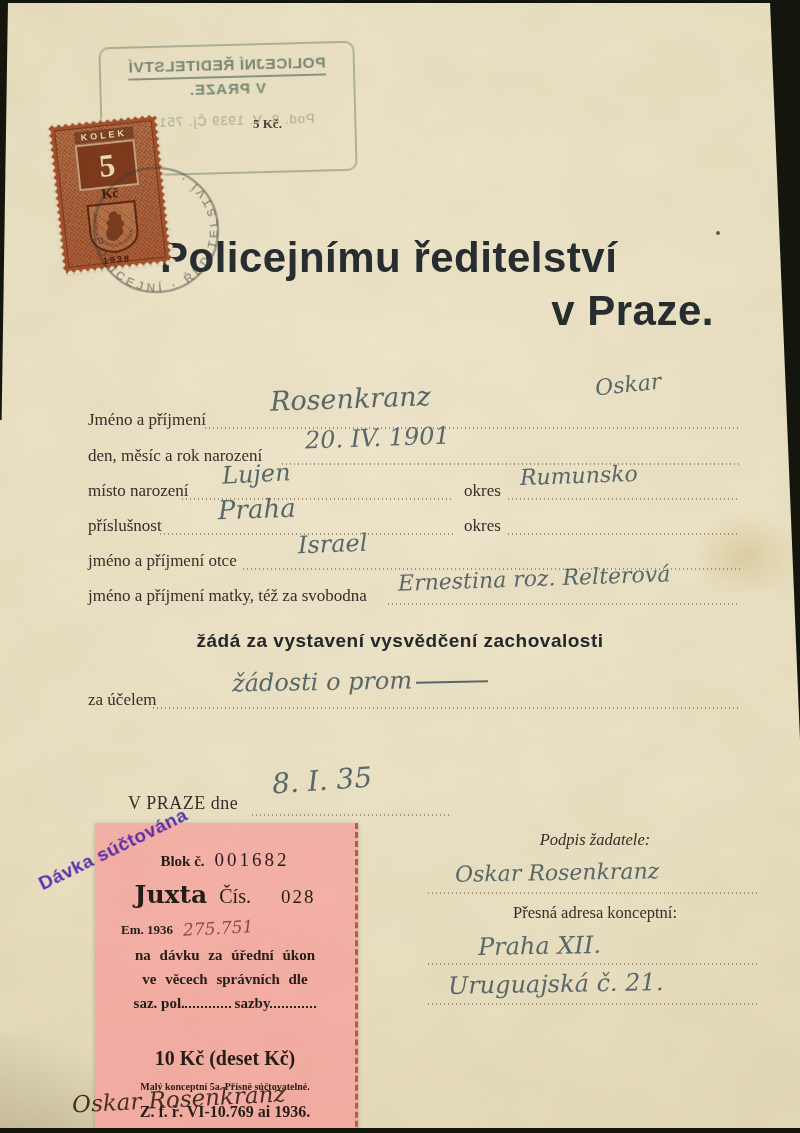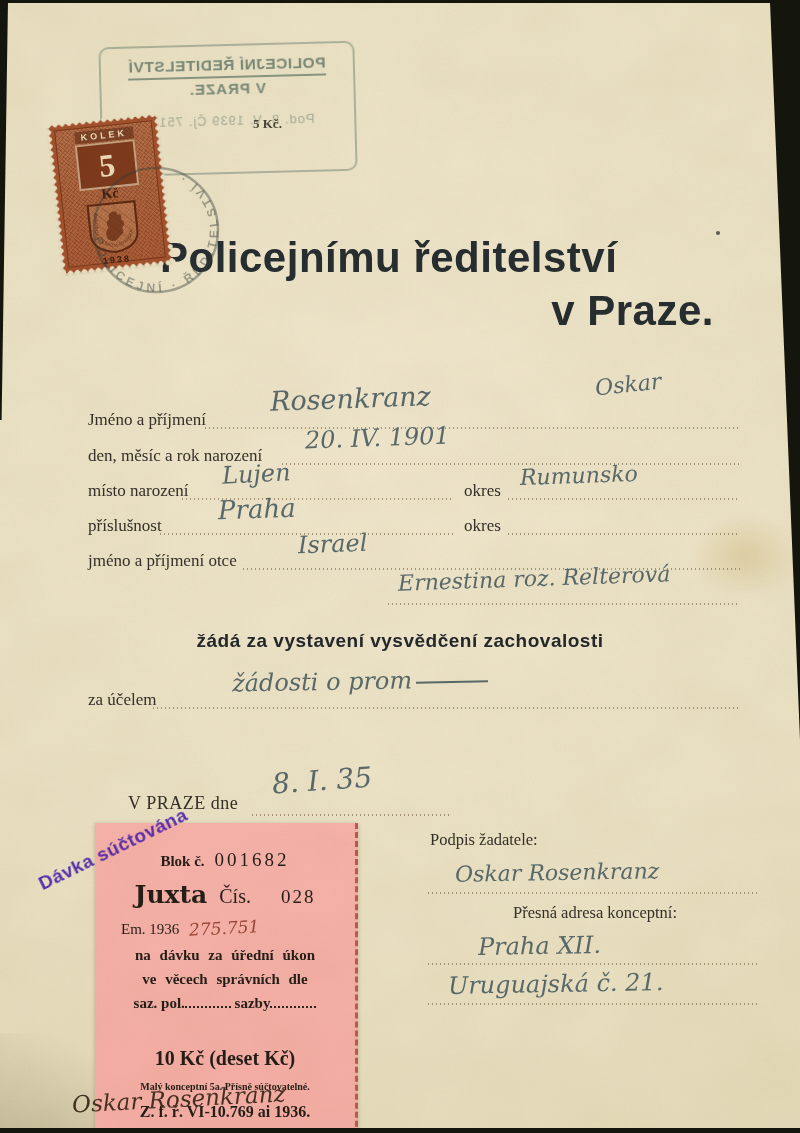--- a/index.html
+++ b/index.html
@@ -131,56 +131,57 @@
   <div class="abs serif z10" style="left:88px;top:516px;font-size:17px;">příslušnost</div>
   <div class="abs dotline z10" style="left:160px;top:533px;width:294px;"></div>
   <div class="abs hand z10" style="left:218px;top:494px;font-size:26px;transform:rotate(-2deg);">Praha</div>
   <div class="abs serif z10" style="left:464px;top:516px;font-size:17px;">okres</div>
   <div class="abs dotline z10" style="left:508px;top:533px;width:232px;"></div>
 
   <div class="abs serif z10" style="left:88px;top:551px;font-size:17px;">jméno a příjmení otce</div>
   <div class="abs dotline z10" style="left:243px;top:568px;width:497px;"></div>
   <div class="abs hand z10" style="left:298px;top:530px;font-size:24px;transform:rotate(-2deg);">Israel</div>
 
+  <div class="abs serif z10" style="left:88px;top:586px;font-size:17px;">jméno a příjmení matky, též za svobodna</div>
   <div class="abs dotline z10" style="left:388px;top:603px;width:352px;"></div>
   <div class="abs hand z10" style="left:398px;top:566px;font-size:22px;transform:rotate(-2deg);">Ernestina roz. Relterová</div>
 
   <div class="abs sans z10" style="left:0;width:800px;top:630px;text-align:center;font-weight:bold;font-size:19px;color:#23282b;letter-spacing:.5px;">žádá za vystavení vysvědčení zachovalosti</div>
 
   <div class="abs serif z10" style="left:88px;top:690px;font-size:17px;">za účelem</div>
   <div class="abs dotline z10" style="left:153px;top:707px;width:587px;"></div>
   <div class="abs z10" style="left:232px;top:668px;">
     <span class="hand" style="font-size:24px;display:inline-block;transform:rotate(-1deg);">žádosti o prom</span><span style="display:inline-block;width:72px;height:2px;background:#5a6a6c;transform:translateY(-7px) rotate(-1deg);margin-left:4px;"></span>
   </div>
 
   <div class="abs serif z10" style="left:128px;top:793px;font-size:18px;letter-spacing:.5px;">V PRAZE dne</div>
   <div class="abs dotline z10" style="left:252px;top:814px;width:198px;"></div>
   <div class="abs hand z10" style="left:272px;top:764px;font-size:28px;transform:rotate(-4deg);">8. I. 35</div>
 
-  <div class="abs serif z10" style="left:430px;top:830px;width:330px;font-size:16.5px;">Podpis žadatele:</div>
+  <div class="abs serif z10" style="left:430px;top:830px;width:330px;text-align:center;font-size:16.5px;font-style:italic;">Podpis žadatele:</div>
   <div class="abs hand z10" style="left:455px;top:860px;font-size:22px;transform:rotate(-1deg);">Oskar Rosenkranz</div>
   <div class="abs dotline z10" style="left:428px;top:892px;width:332px;"></div>
   <div class="abs serif z10" style="left:430px;top:903px;width:330px;text-align:center;font-size:16.5px;">Přesná adresa konceptní:</div>
   <div class="abs hand z10" style="left:478px;top:932px;font-size:24px;transform:rotate(-1deg);">Praha XII.</div>
   <div class="abs dotline z10" style="left:428px;top:963px;width:332px;"></div>
   <div class="abs hand z10" style="left:448px;top:970px;font-size:24px;transform:rotate(-1deg);">Uruguajská č. 21.</div>
   <div class="abs dotline z10" style="left:428px;top:1003px;width:332px;"></div>
 
   <div id="slip" class="abs z12">
     <div class="c" style="top:26px;">
       <span style="font-weight:bold;font-size:15px;">Blok č.</span>
       <span style="font-size:19px;letter-spacing:3px;margin-left:6px;">001682</span>
     </div>
     <div class="c" style="top:57px;">
       <span style="font-weight:bold;font-size:25px;font-family:'DejaVu Serif',serif;">Juxta</span>
       <span style="font-size:20px;margin-left:8px;">Čís.</span>
       <span style="font-size:19px;letter-spacing:2px;margin-left:26px;">028</span>
     </div>
     <div class="abs" style="left:26px;top:95px;white-space:nowrap;">
-      <span style="font-weight:normal;font-size:15px;">Em. 1936</span>
+      <span style="font-weight:bold;font-size:13px;">Em. 1936</span>
       <span class="hand" style="font-size:17px;color:#9c4636;margin-left:6px;display:inline-block;transform:rotate(-3deg);">275.751</span>
     </div>
     <div class="c" style="top:124px;font-weight:bold;font-size:15px;word-spacing:5px;">na dávku za úřední úkon</div>
     <div class="c" style="top:148px;font-weight:bold;font-size:15px;word-spacing:5px;">ve věcech správních dle</div>
     <div class="c" style="top:172px;font-weight:bold;font-size:15px;">
       <span>saz. pol.</span><span class="fill"></span>
       <span>sazby</span><span class="fill"></span>
     </div>
     <div class="c" style="top:224px;font-weight:bold;font-size:20px;">10 Kč (deset Kč)</div>
     <div class="c" style="top:258px;font-weight:bold;font-size:10px;">Malý konceptní 5a. Přísně súčtovatelné.</div>

